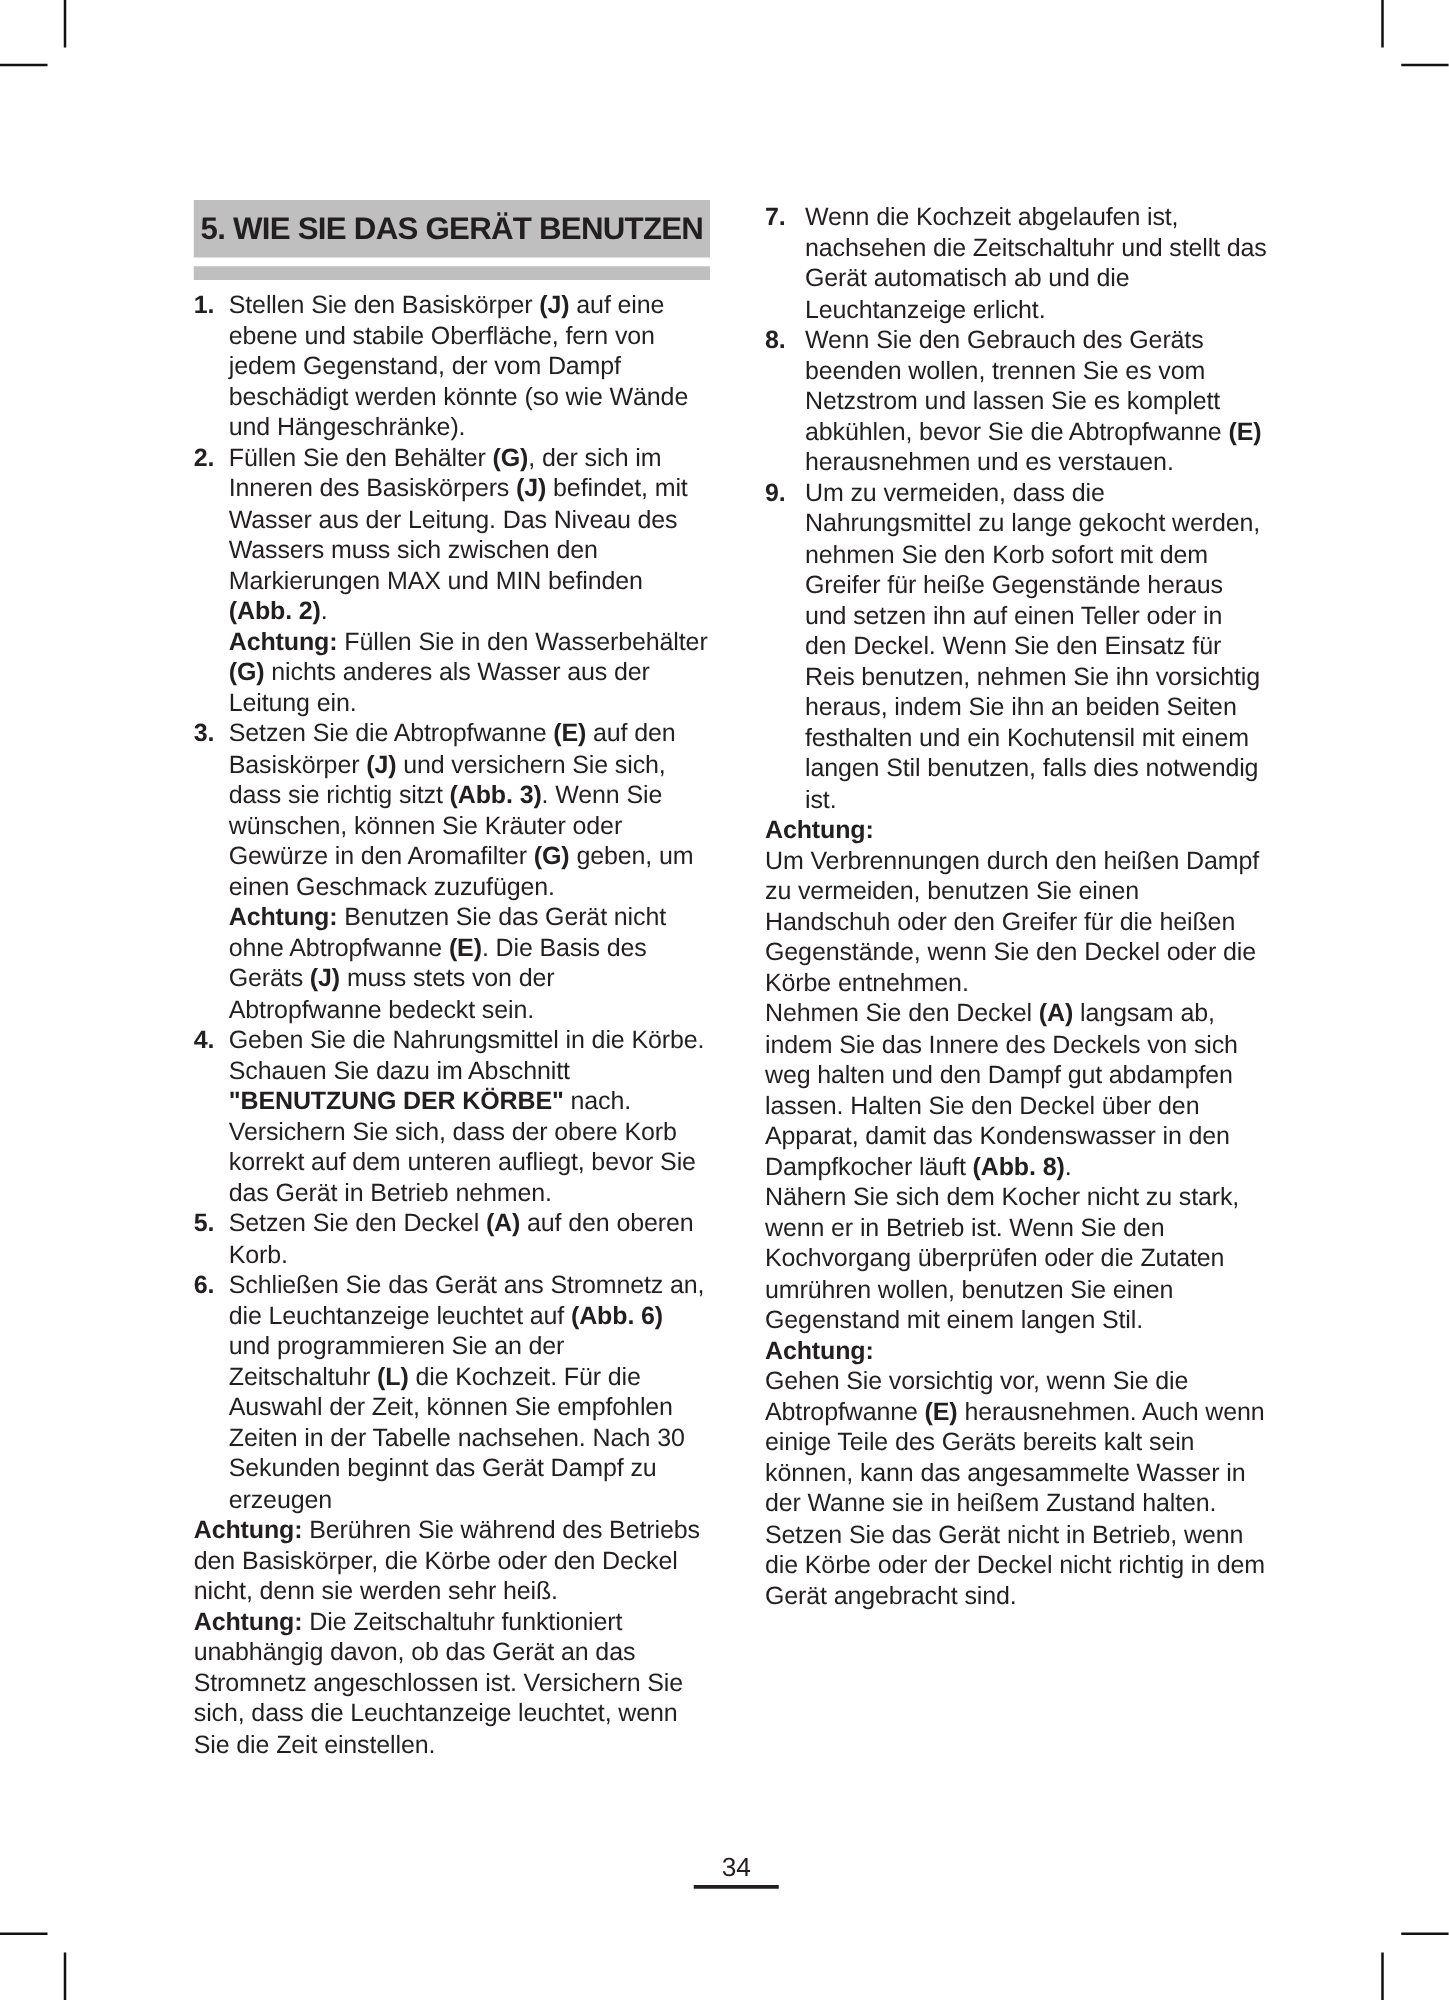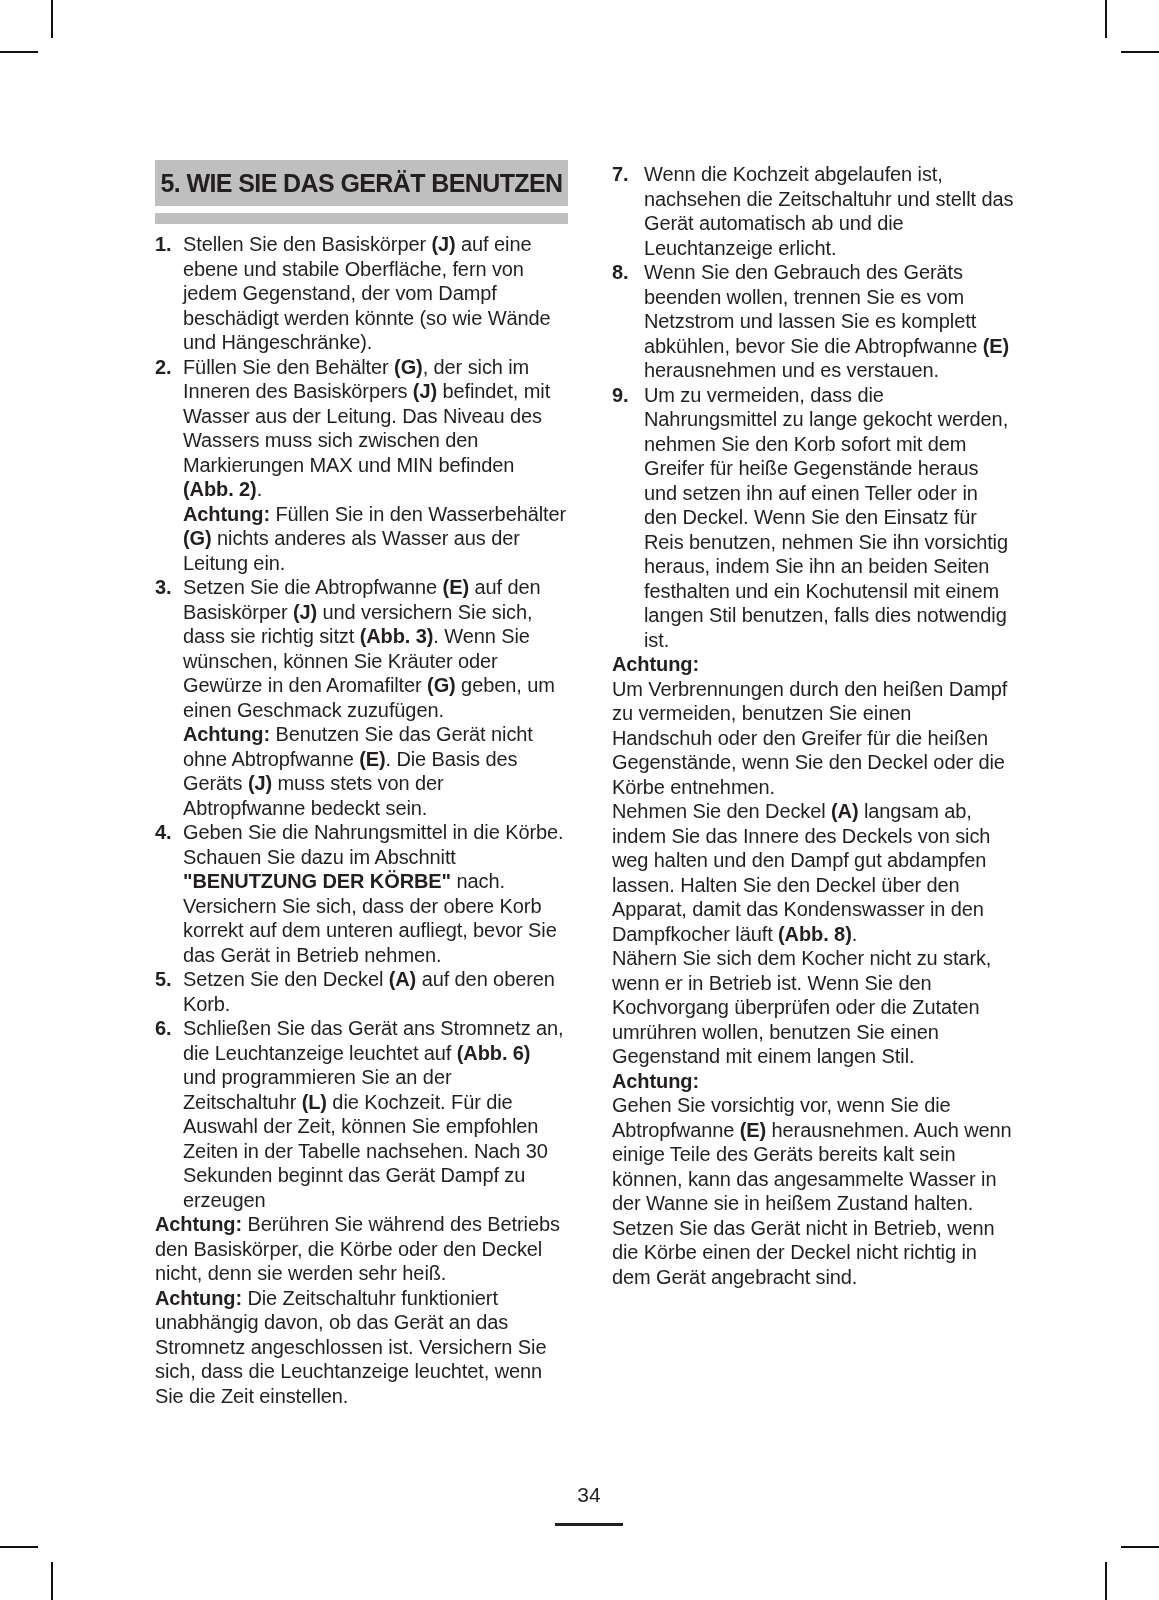--- a/index.html
+++ b/index.html
@@ -45,21 +45,21 @@
   .note { margin: 0; }
   b { font-weight: bold; }
 
   .pageno {
     position: absolute;
     top: 1483px;
     left: 555px;
     width: 68px;
     text-align: center;
     font-size: 21px;
-    padding-bottom: 16px;
+    padding-bottom: 1px;
     border-bottom: 3px solid #231f20;
   }
 </style>
 </head>
 <body>
 
 <div class="crop" style="left:51px;  top:0;      width:2px;  height:38px;"></div>
 <div class="crop" style="left:0;     top:51px;   width:38px; height:2px;"></div>
 <div class="crop" style="left:1105px;top:0;      width:2px;  height:38px;"></div>
 <div class="crop" style="left:1121px;top:51px;   width:38px; height:2px;"></div>
@@ -116,16 +116,16 @@
     <div class="li">
       <span class="num">9.</span>
       <div class="itx">Um zu vermeiden, dass die Nahrungsmittel zu lange gekocht werden, nehmen Sie den Korb sofort mit dem Greifer für heiße Gegenstände heraus und setzen ihn auf einen Teller oder in den Deckel. Wenn Sie den Einsatz für Reis benutzen, nehmen Sie ihn vorsichtig heraus, indem Sie ihn an beiden Seiten festhalten und ein Kochutensil mit einem langen Stil benutzen, falls dies notwendig ist.</div>
     </div>
   </div>
 
   <p class="note"><b>Achtung:</b><br>Um Verbrennungen durch den heißen Dampf zu vermeiden, benutzen Sie einen Handschuh oder den Greifer für die heißen Gegenstände, wenn Sie den Deckel oder die Körbe entnehmen.</p>
   <p class="note">Nehmen Sie den Deckel <b>(A)</b> langsam ab, indem Sie das Innere des Deckels von sich weg halten und den Dampf gut abdampfen lassen. Halten Sie den Deckel über den Apparat, damit das Kondenswasser in den Dampfkocher läuft <b>(Abb. 8)</b>.</p>
   <p class="note">Nähern Sie sich dem Kocher nicht zu stark, wenn er in Betrieb ist. Wenn Sie den Kochvorgang überprüfen oder die Zutaten umrühren wollen, benutzen Sie einen Gegenstand mit einem langen Stil.</p>
   <p class="note"><b>Achtung:</b><br>Gehen Sie vorsichtig vor, wenn Sie die Abtropfwanne <b>(E)</b> herausnehmen. Auch wenn einige Teile des Geräts bereits kalt sein können, kann das angesammelte Wasser in der Wanne sie in heißem Zustand halten.</p>
-  <p class="note">Setzen Sie das Gerät nicht in Betrieb, wenn die Körbe einen der Deckel nicht richtig in dem Gerät angebracht sind.</p>
+  <p class="note">Setzen Sie das Gerät nicht in Betrieb, wenn die Körbe oder der Deckel nicht richtig in dem Gerät angebracht sind.</p>
 </div>
 
 <div class="pageno">34</div>
 
 </body></html>

